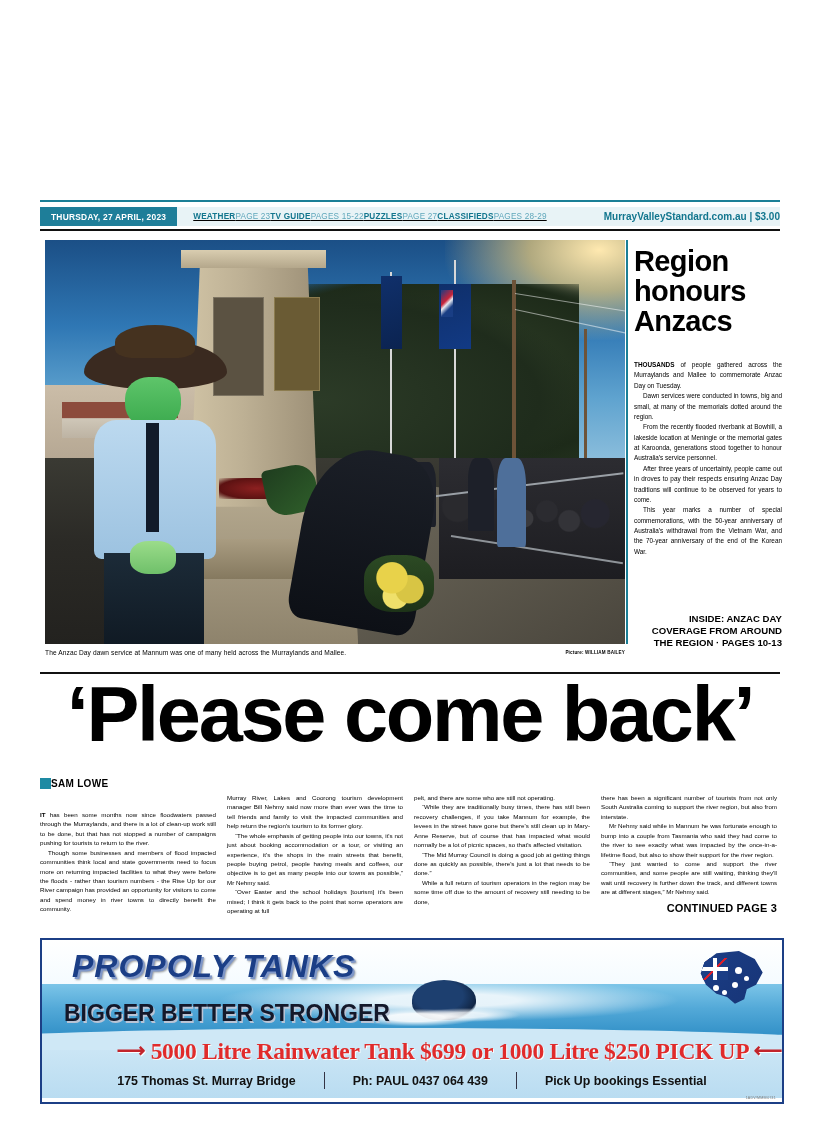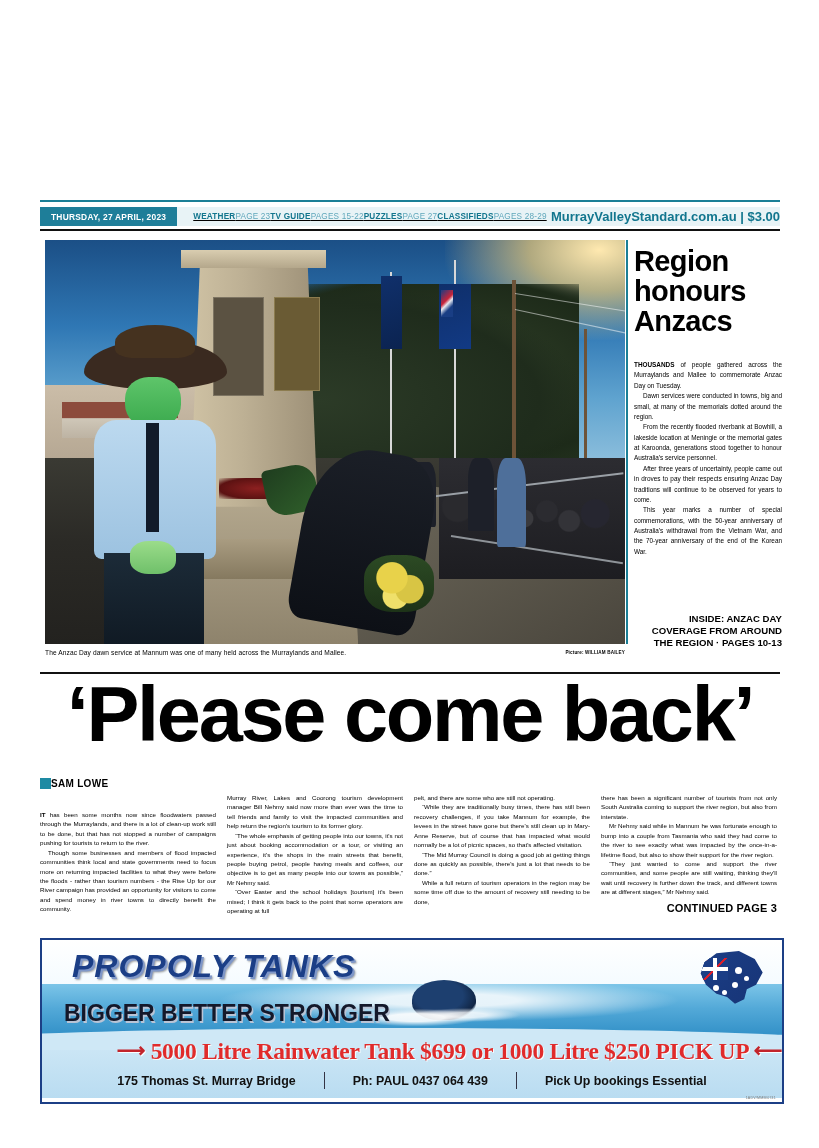--- a/index.html
+++ b/index.html
@@ -52,21 +52,21 @@
     display:flex;align-items:center;padding:0 11px;white-space:nowrap;
   }
   .infobar-links{
     flex:1;display:flex;align-items:center;padding-left:16px;
     font-size:8.2px;white-space:nowrap;text-decoration:underline;
   }
   .infobar-links .lk-name{font-weight:bold;color:#12768e;letter-spacing:0.2px;}
   .infobar-links .lk-pg{color:#5fa7bb;letter-spacing:0.2px;}
   .infobar-site{
     display:flex;align-items:center;
-    font-size:13px;font-weight:bold;color:#12768e;white-space:nowrap;
+    font-size:10px;font-weight:bold;color:#12768e;white-space:nowrap;
   }
   .infobar-rule{
     position:absolute;left:40px;top:229px;width:740px;height:2px;background:#111;
   }
   
   .photo-wrap{
     position:absolute;left:45px;top:240px;width:580px;height:404px;
     overflow:hidden;background:#14243c;
   }
   .photo{position:absolute;inset:0;}

